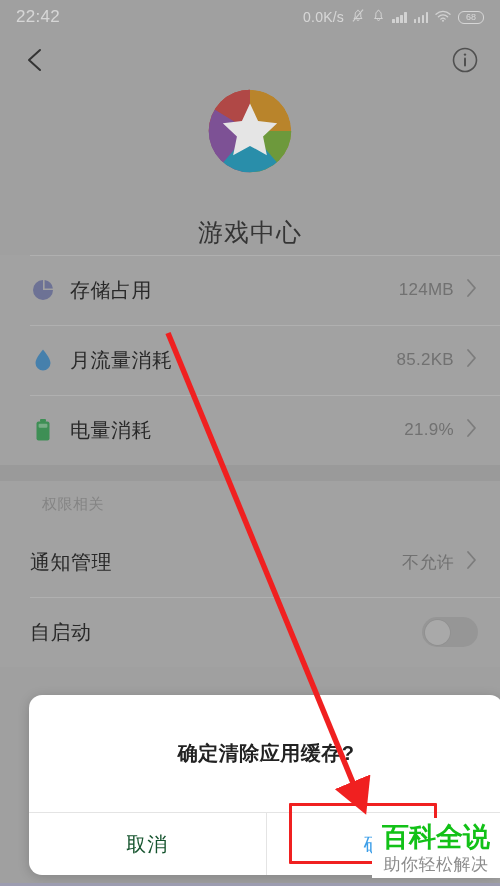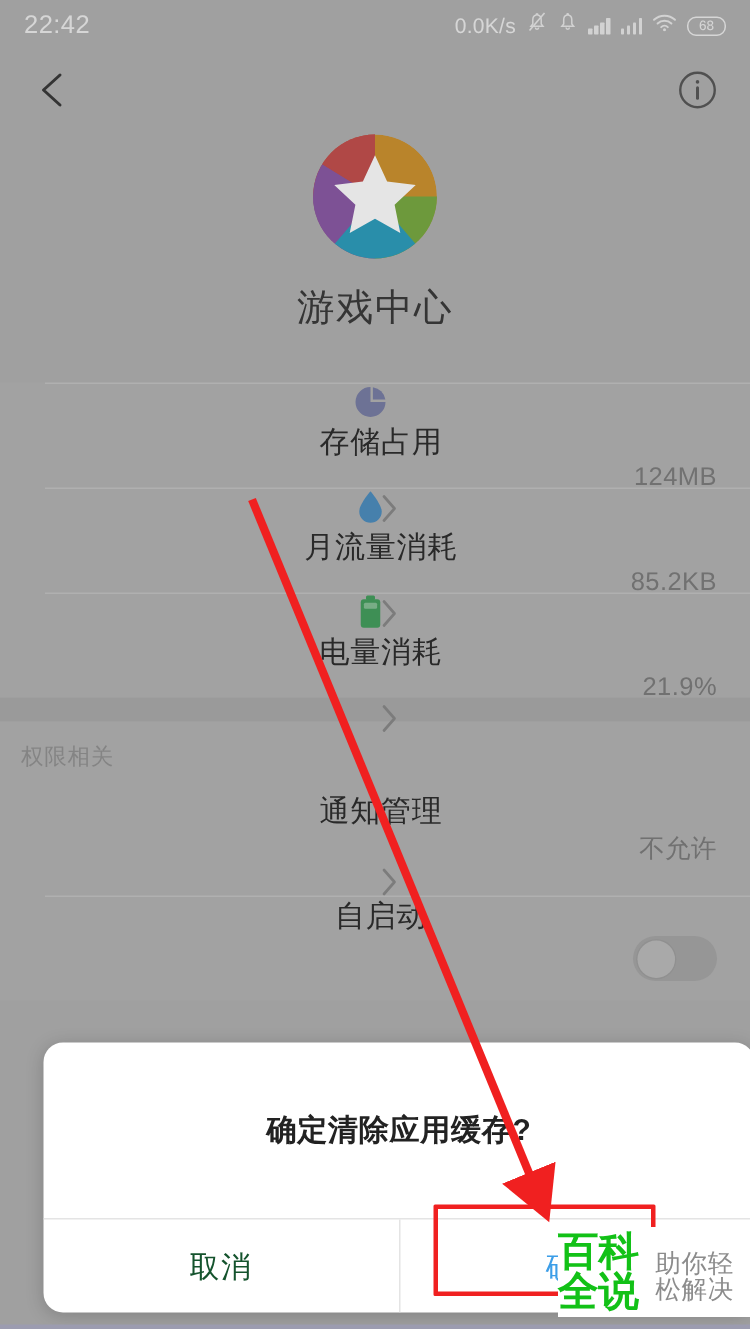--- a/index.html
+++ b/index.html
@@ -47,44 +47,43 @@
     position: absolute; top: 34px; left: 0;
     width: 500px; height: 56px;
     display: flex; align-items: center; padding: 0 18px;
   }
   #back-btn { width: 34px; height: 34px; display: flex; align-items: center; justify-content: center; cursor: pointer; }
   #info-btn { margin-left: auto; width: 34px; height: 34px; display: flex; align-items: center; justify-content: center; cursor: pointer; }
 
   
   #app-header {
     position: absolute; top: 88px; left: 0; width: 500px;
-    display: flex; flex-direction: column; align-items: center;
+    display: flex; flex-direction: column; align-items: center; gap: 28px;
   }
   #app-icon { width: 86px; height: 86px; }
   #app-name { margin-top: 14px; font-size: 25px; color: #3b3b3b; letter-spacing: 1px; }
   #app-version { margin-top: 7px; font-size: 15px; color: #8b8b8b; letter-spacing: .5px; }
 
   
   .section { width: 500px; background: rgba(255,255,255,0.035); }
   .row {
     position: relative;
     height: 70px; display: flex; align-items: center;
     padding: 0 22px 0 30px;
-    flex-direction: column;
   }
   .row + .row::before, .row.with-top-rule::before {
     content: ""; position: absolute; top: 0; left: 30px; right: 0;
     height: 1px; background: rgba(255,255,255,0.22);
   }
   .row-icon { width: 26px; height: 26px; margin-right: 14px; display: flex; align-items: center; justify-content: center; flex: 0 0 auto; }
   .row-label { font-size: 20px; color: #2e2e2e; letter-spacing: .5px; }
   .row-value { margin-left: auto; font-size: 17px; color: #7e7e7e; letter-spacing: .3px; }
   .chev { margin-left: 11px; flex: 0 0 auto; }
   .group-gap { height: 16px; background: rgba(0,0,0,0.035); }
-  .group-header { height: 46px; display: flex; align-items: center; padding: 0 14px; }
+  .group-header { height: 46px; display: flex; align-items: center; padding: 0 42px; }
   .group-header span { font-size: 15px; color: #949494; letter-spacing: .5px; }
 
   
   .toggle {
     margin-left: auto; width: 56px; height: 30px; border-radius: 15px;
     background: #a8a8a8; position: relative; cursor: pointer;
   }
   .toggle .knob {
     position: absolute; top: 2.5px; left: 3px;
     width: 25px; height: 25px; border-radius: 50%;
@@ -120,21 +119,21 @@
   #highlight-box {
     position: absolute; left: 289px; top: 803px; width: 148px; height: 61px;
     border: 3px solid #f02020; border-radius: 1px;
   }
 
   
   #watermark {
     position: absolute; left: 372px; top: 818px;
     width: 128px; height: 60px;
     background: #ffffff;
-    display: flex; flex-direction: row; align-items: center; justify-content: center;
+    display: flex; flex-direction: column; align-items: center; justify-content: center;
   }
   #wm-title { font-size: 27px; color: #12c117; font-weight: bold; letter-spacing: 0px; line-height: 1; }
   #wm-sub { margin-top: 5px; font-size: 17px; color: #8c8c8c; letter-spacing: .5px; line-height: 1; }
 
   #bottom-line { position: absolute; left: 0; bottom: 0; width: 500px; height: 3px; background: #9c9cb0; }
 </style>
 </head>
 <body>
 
 <div id="screen">

